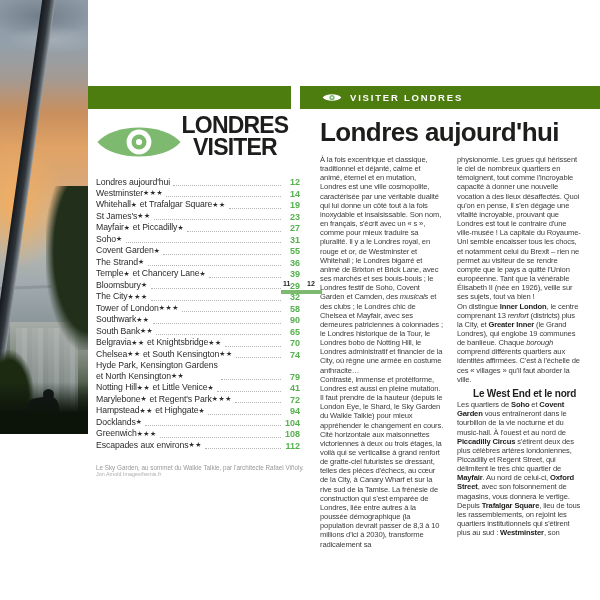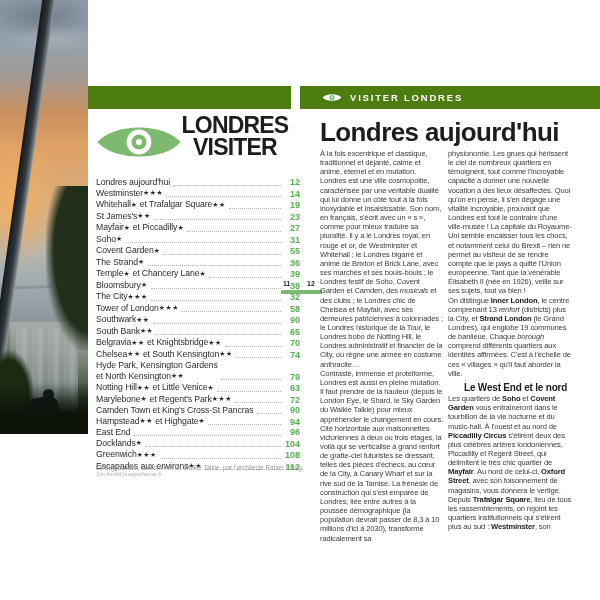--- a/index.html
+++ b/index.html
@@ -62,21 +62,21 @@
   .credit{font-size:5.4px;color:#aeaeae;}
 
   
   .folio{position:absolute;top:280px;font-size:7px;font-weight:700;color:#1d1d1b;}
   .folio-left{left:283px;} .folio-right{left:307px;}
   .folio-bar{position:absolute;left:281px;top:290px;width:41px;height:4px;background:#7db96f;}
 
   
   .article-title{position:absolute;left:320px;top:117px;font-size:26px;font-weight:800;
     letter-spacing:-0.6px;color:#1d1d1b;}
-  .cols{position:absolute;left:320px;top:149px;width:262px;display:flex;gap:4px;}
+  .cols{position:absolute;left:320px;top:155px;width:262px;display:flex;gap:13px;}
   .col{width:124px;font-size:7.6px;line-height:9.15px;color:#3c3c3c;letter-spacing:-0.15px;}
   .col p{margin:0;}
   .col b{color:#1d1d1b;}
   .subhead{font-size:10px;font-weight:800;color:#1d1d1b;margin:5px 0 2px 16px;letter-spacing:-0.2px;}
 </style>
 </head>
 <body>
 
 <div class="spread">
 
@@ -169,21 +169,21 @@
 
     <div class="toc-row">
       <span class="toc-label">Temple<span class="st">★</span> et Chancery Lane<span class="st">★</span></span>
       <span class="toc-leader"></span>
       <span class="toc-num">39</span>
     </div>
 
     <div class="toc-row">
       <span class="toc-label">Bloomsbury<span class="st">★</span></span>
       <span class="toc-leader"></span>
-      <span class="toc-num">38</span>
+      <span class="toc-num">29</span>
     </div>
 
     <div class="toc-row">
       <span class="toc-label">The City<span class="st">★★★</span></span>
       <span class="toc-leader"></span>
       <span class="toc-num">32</span>
     </div>
 
     <div class="toc-row">
       <span class="toc-label">Tower of London<span class="st">★★★</span></span>
@@ -218,46 +218,36 @@
     <div class="toc-row">
       <span class="toc-label">Hyde Park, Kensington Gardens
 et North Kensington<span class="st">★★</span></span>
       <span class="toc-leader"></span>
       <span class="toc-num">79</span>
     </div>
 
     <div class="toc-row">
       <span class="toc-label">Notting Hill<span class="st">★★</span> et Little Venice<span class="st">★</span></span>
       <span class="toc-leader"></span>
-      <span class="toc-num">63</span>
+      <span class="toc-num">41</span>
     </div>
 
     <div class="toc-row">
       <span class="toc-label">Marylebone<span class="st">★</span> et Regent's Park<span class="st">★★★</span></span>
       <span class="toc-leader"></span>
       <span class="toc-num">72</span>
     </div>
 
-    <div class="toc-row">
-      <span class="toc-label">Camden Town et King's Cross-St Pancras</span>
-      <span class="toc-leader"></span>
-      <span class="toc-num">90</span>
-    </div>
 
     <div class="toc-row">
       <span class="toc-label">Hampstead<span class="st">★★</span> et Highgate<span class="st">★</span></span>
       <span class="toc-leader"></span>
       <span class="toc-num">94</span>
     </div>
 
-    <div class="toc-row">
-      <span class="toc-label">East End</span>
-      <span class="toc-leader"></span>
-      <span class="toc-num">96</span>
-    </div>
 
 
     <div class="toc-row">
       <span class="toc-label">Docklands<span class="st">★</span></span>
       <span class="toc-leader"></span>
       <span class="toc-num">104</span>
     </div>
 
     <div class="toc-row">
       <span class="toc-label">Greenwich<span class="st">★★★</span></span>
@@ -282,19 +272,19 @@
   <div class="folio-bar"></div>
 
   <div class="article-title">Londres aujourd'hui</div>
   <div class="cols">
     <div class="col">
       <p>À la fois excentrique et classique, traditionnel et déjanté, calme et animé, éternel et en mutation, Londres est une ville cosmopolite, caractérisée par une véritable dualité qui lui donne un côté tout à la fois inoxydable et insaisissable. Son nom, en français, s'écrit avec un « s », comme pour mieux traduire sa pluralité. Il y a le Londres royal, en rouge et or, de Westminster et Whitehall ; le Londres bigarré et animé de Brixton et Brick Lane, avec ses marchés et ses bouis-bouis ; le Londres festif de Soho, Covent Garden et Camden, des <i>musicals</i> et des clubs ; le Londres chic de Chelsea et Mayfair, avec ses demeures patriciennes à colonnades ; le Londres historique de la Tour, le Londres bobo de Notting Hill, le Londres administratif et financier de la City, où règne une armée en costume anthracite…</p>
       <p>Contrasté, immense et protéiforme, Londres est aussi en pleine mutation. Il faut prendre de la hauteur (depuis le London Eye, le Shard, le Sky Garden du Walkie Talkie) pour mieux appréhender le changement en cours. Cité horizontale aux maisonnettes victoriennes à deux ou trois étages, la voilà qui se verticalise à grand renfort de gratte-ciel futuristes se dressant, telles des pièces d'échecs, au cœur de la City, à Canary Wharf et sur la rive sud de la Tamise. La frénésie de construction qui s'est emparée de Londres, liée entre autres à la poussée démographique (la population devrait passer de 8,3 à 10 millions d'ici à 2030), transforme radicalement sa</p>
     </div>
     <div class="col">
       <p>physionomie. Les grues qui hérissent le ciel de nombreux quartiers en témoignent, tout comme l'incroyable capacité à donner une nouvelle vocation à des lieux désaffectés. Quoi qu'on en pense, il s'en dégage une vitalité incroyable, prouvant que Londres est tout le contraire d'une ville-musée ! La capitale du Royaume-Uni semble encaisser tous les chocs, et notamment celui du Brexit – rien ne permet au visiteur de se rendre compte que le pays a quitté l'Union européenne. Tant que la vénérable Élisabeth II (née en 1926), veille sur ses sujets, tout va bien !</p>
-      <p>On distingue <b>Inner London</b>, le centre comprenant 13 <i>renfort</i> (districts) plus la City, et <b>Strand London</b> (le Grand Londres), qui englobe 19 communes de banlieue. Chaque <i>borough</i> comprend différents quartiers aux identités affirmées. C'est à l'échelle de ces « villages » qu'il faut aborder la ville.</p>
+      <p>On distingue <b>Inner London</b>, le centre comprenant 13 <i>renfort</i> (districts) plus la City, et <b>Greater Inner</b> (le Grand Londres), qui englobe 19 communes de banlieue. Chaque <i>borough</i> comprend différents quartiers aux identités affirmées. C'est à l'échelle de ces « villages » qu'il faut aborder la ville.</p>
       <div class="subhead">Le West End et le nord</div>
       <p>Les quartiers de <b>Soho</b> et <b>Covent Garden</b> vous entraîneront dans le tourbillon de la vie nocturne et du music-hall. À l'ouest et au nord de <b>Piccadilly Circus</b> s'étirent deux des plus célèbres artères londoniennes, Piccadilly et Regent Street, qui délimitent le très chic quartier de <b>Mayfair</b>. Au nord de celui-ci, <b>Oxford Street</b>, avec son foisonnement de magasins, vous donnera le vertige. Depuis <b>Trafalgar Square</b>, lieu de tous les rassemblements, on rejoint les quartiers institutionnels qui s'étirent plus au sud : <b>Westminster</b>, son</p>
     </div>
   </div>
 
 </div>
 
 </body></html>

